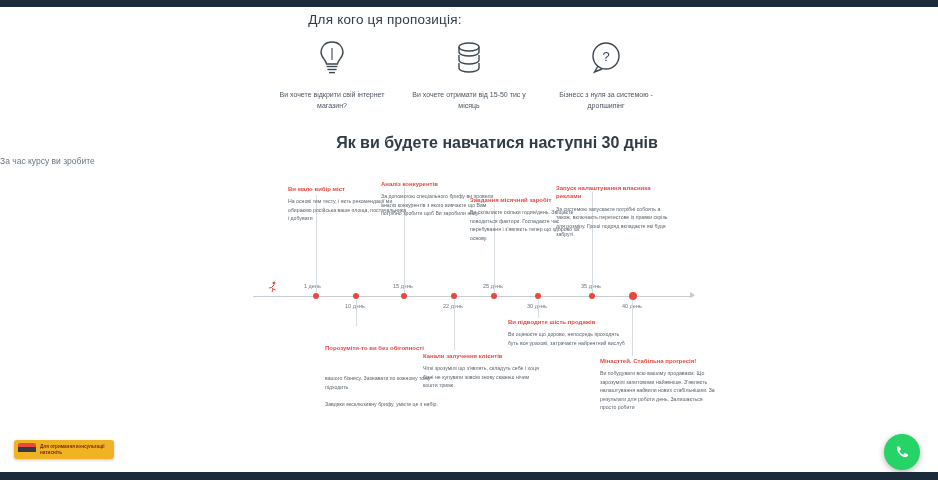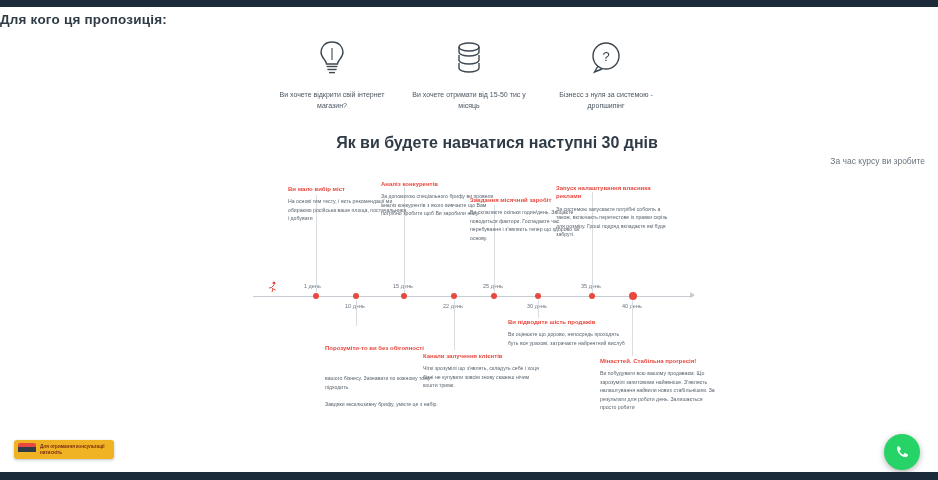--- a/index.html
+++ b/index.html
@@ -16,42 +16,42 @@
     background: #ffffff;
   }
   .topbar {
     position: absolute; top: 0; left: 0;
     width: 938px; height: 7px;
     background: #1c2b39;
   }
   
   .audience-title {
     position: absolute; top: 12px; left: 0; width: 770px;
-    text-align: left;
-    font-size: 13.5px; font-weight: bold; color: #2f3b46;
+    text-align: center;
+    font-size: 13.5px; font-weight: normal; color: #2f3b46;
     letter-spacing: .2px;
   }
   .audience-row {
     position: absolute; top: 38px; left: 269px;
     width: 400px; display: flex; justify-content: space-between;
   }
   .aud-col { width: 126px; text-align: center; }
   .aud-icon { height: 40px; display: flex; align-items: center; justify-content: center; }
   .aud-text {
     margin-top: 12px;
     font-size: 7px; line-height: 1.55; color: #4a5560;
   }
   
   .tl-title {
     position: absolute; top: 134px; left: 0; width: 938px;
     text-align: center; font-size: 16px; font-weight: bold; color: #2f3b46; margin-left: 28px;
   }
   .tl-sub {
     position: absolute; top: 156px; left: 0; width: 889px;
-    text-align: right; font-size: 8.5px; color: #6b757f; margin-left: 36px;
+    text-align: left; font-size: 8.5px; color: #6b757f;
   }
   .axis {
     position: absolute; top: 296px; left: 253px;
     width: 440px; height: 1px; background: #c6ccd2;
   }
   .axis-arrow {
     position: absolute; top: 292px; left: 690px;
     width: 0; height: 0;
     border-top: 3px solid transparent;
     border-bottom: 3px solid transparent;

